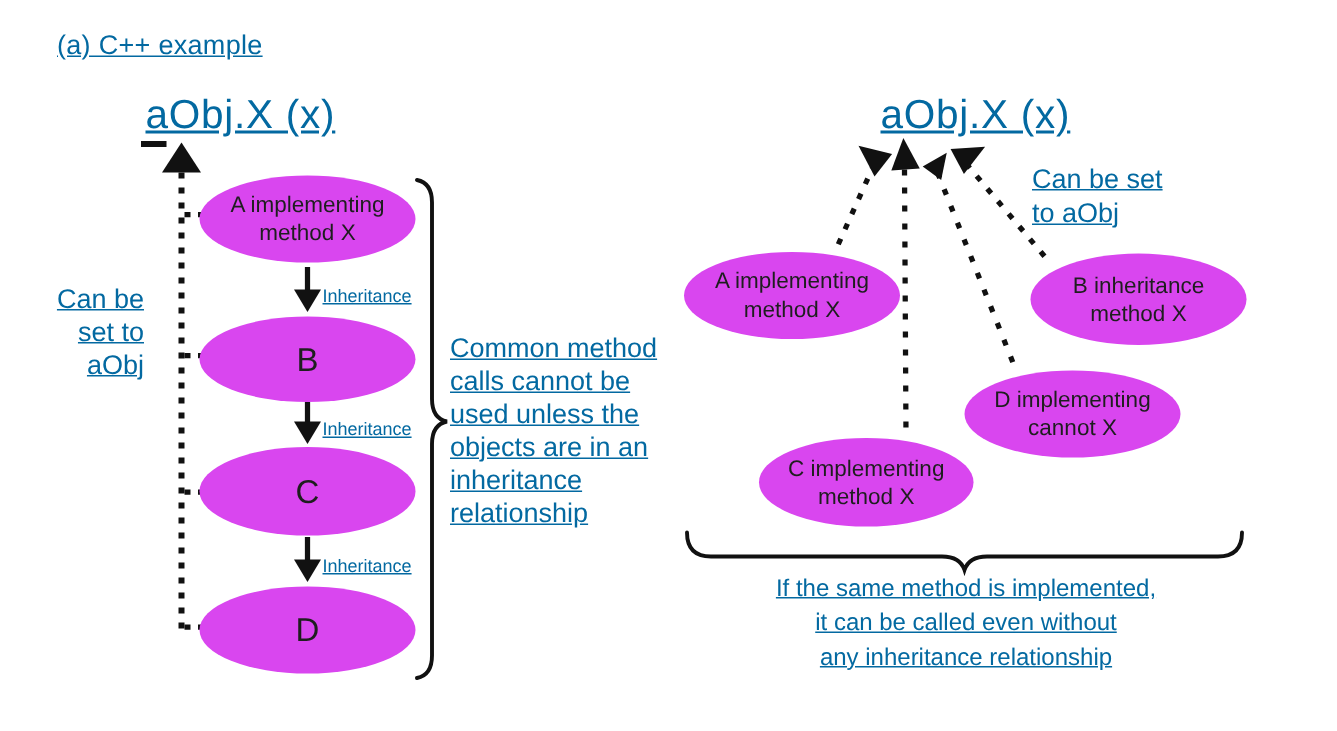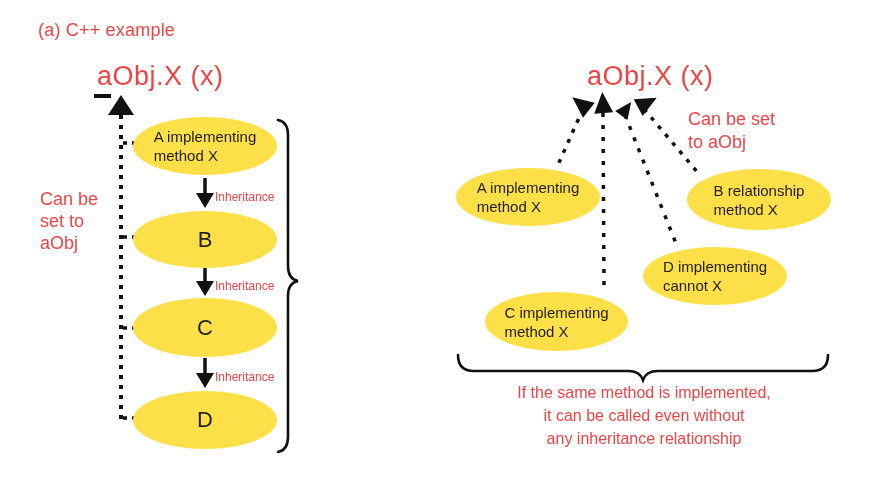--- a/index.html
+++ b/index.html
@@ -10,39 +10,40 @@
     background: #ffffff;
     font-family: "Liberation Sans", sans-serif;
     color: #1c1c1c;
     overflow: hidden;
   }
   #connector-layer {
     position: absolute;
     left: 0; top: 0;
     width: 891px; height: 487px;
   }
-  .t { position: absolute; color: #ef4444; }
+  .t { position: absolute; color: #0369a1; text-decoration: underline; }
   .pre { white-space: pre-line; }
   .panel-title { font-size: 18px; letter-spacing: 0.2px; }
   .call-label { font-size: 27px; letter-spacing: 0.5px; }
   .ellipse {
     position: absolute;
-    background: #fde047;
+    background: #d946ef;
     border-radius: 50%;
     display: flex;
     align-items: center;
     justify-content: center;
+    text-align: center;
   }
   .node-label { color: #1e1e1e; }
   .node-label.sm { font-size: 15px; line-height: 19px; }
   .node-label.lg { font-size: 22px; }
   .inh-label { font-size: 12px; }
   .side-note-a {
-    left: 40px; top: 188px; width: 84px;
-    font-size: 18px; line-height: 22px; 
+    left: 12px; top: 188px; width: 84px;
+    font-size: 18px; line-height: 22px; text-align: right;
   }
   .side-note-b {
     left: 688px; top: 108px;
     font-size: 18px; line-height: 23px;
   }
   .brace-note-a {
     left: 300px; top: 221px; width: 178px;
     font-size: 18px; line-height: 22px;
   }
   .brace-note-b {
@@ -134,43 +135,49 @@
   <div class="ellipse" style="left:133px; top:298px; width:144px; height:59px;">
     <span class="node-label lg">C</span>
   </div>
 
   <div class="t inh-label" style="left:215px; top:370px;">Inheritance</div>
 
   <div class="ellipse" style="left:133px; top:391px; width:144px; height:58px;">
     <span class="node-label lg">D</span>
   </div>
 
+  <div class="t brace-note-a pre">Common method
+calls cannot be
+used unless the
+objects are in an
+inheritance
+relationship</div>
 
 
   <div class="t call-label" style="left:587px; top:61px;">aObj.X (x)</div>
 
   <div class="t side-note-b pre">Can be set
 to aObj</div>
 
   <div class="ellipse" style="left:456px; top:168px; width:144px; height:58px;">
     <span class="node-label sm pre">A implementing
 method X</span>
   </div>
 
   <div class="ellipse" style="left:687px; top:169px; width:144px; height:61px;">
-    <span class="node-label sm pre">B relationship
+    <span class="node-label sm pre">B inheritance
 method X</span>
   </div>
 
   <div class="ellipse" style="left:643px; top:247px; width:144px; height:58px;">
     <span class="node-label sm pre">D implementing
 cannot X</span>
   </div>
 
-  <div class="ellipse" style="left:485px; top:292px; width:143px; height:59px;">
+  <div class="ellipse" style="left:506px; top:292px; width:143px; height:59px;">
     <span class="node-label sm pre">C implementing
 method X</span>
   </div>
 
   <div class="t brace-note-b pre">If the same method is implemented,
 it can be called even without
 any inheritance relationship</div>
 
 </div>
 

